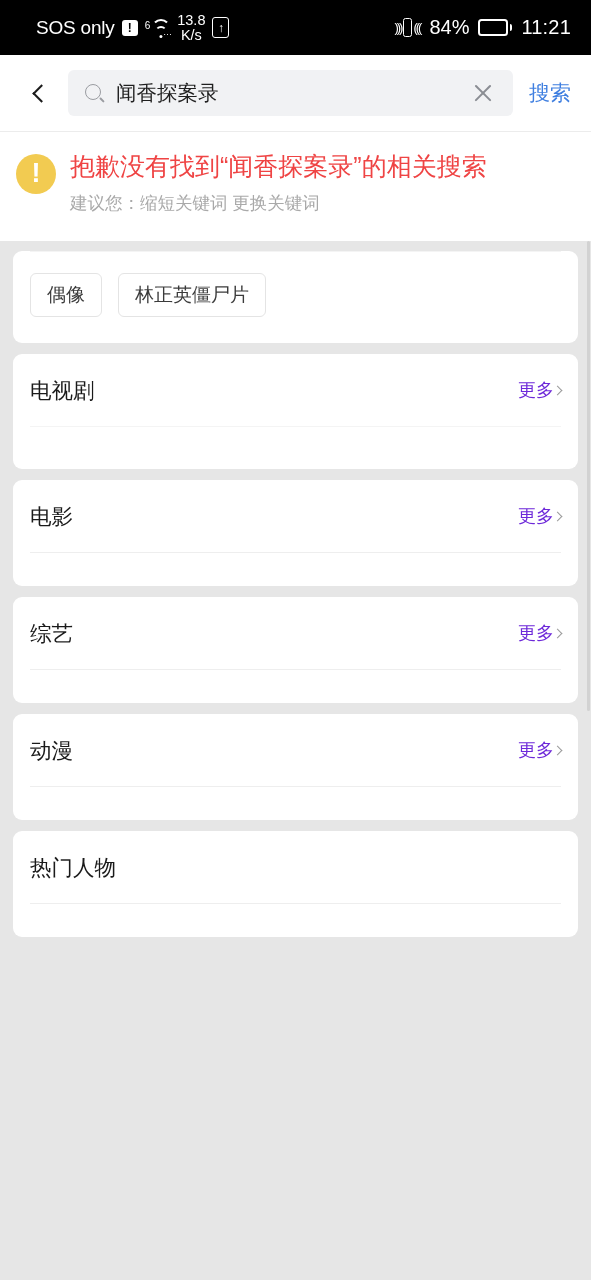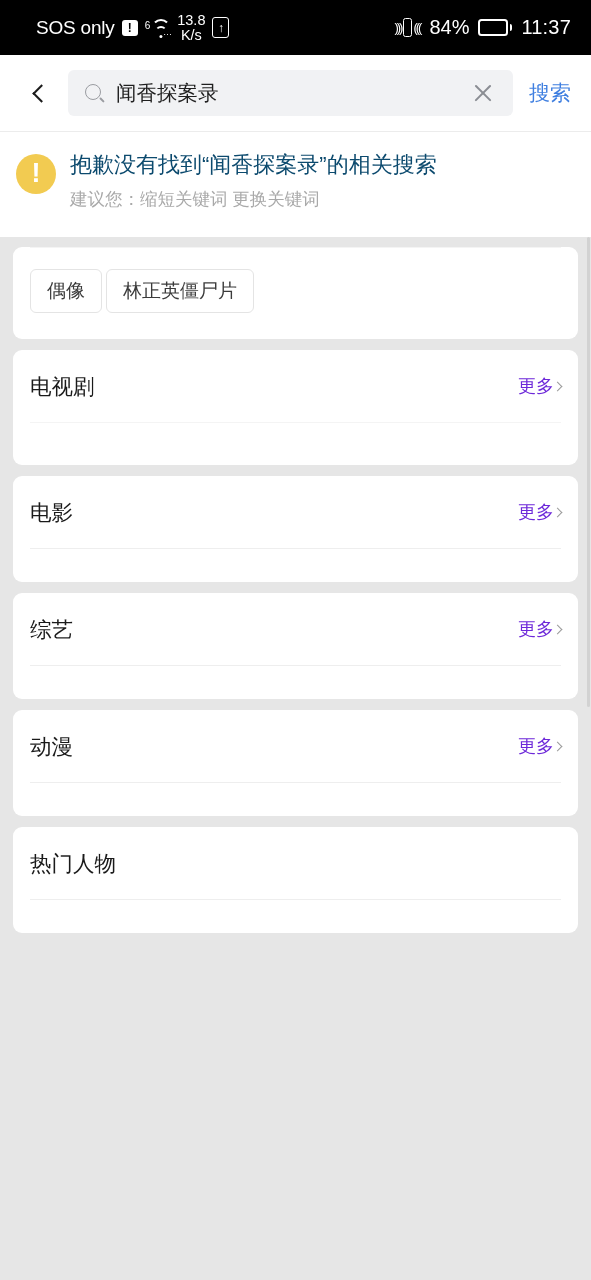--- a/index.html
+++ b/index.html
@@ -277,22 +277,22 @@
   .notice-bang {
     color: #ffffff;
     font-size: 27px;
     font-weight: bold;
     line-height: 1;
     position: relative;
     top: -1px;
   }
   .notice-body { flex: 1 1 auto; }
   .notice-title {
-    font-size: 22px;
-    color: #0c4a6e;
+    font-size: 25px;
+    color: #ef4444;
     line-height: 1.35;
     margin-bottom: 8px;
   }
   .notice-sub {
     font-size: 17.5px;
     color: #a9a9a9;
     line-height: 1.35;
   }
 
   
@@ -343,21 +343,21 @@
     margin: 0;
   }
   .card-divider.faint { background: #f4f4f4; }
 
   .card-tail { height: 33px; }
   .card-tail.tall { height: 42px; }
 
   .tag-row {
     display: flex;
     flex-wrap: wrap;
-    gap: 4px;
+    gap: 16px;
     padding: 21px 0 26px 0;
   }
   .tag {
     border: 1px solid #e4e4e4;
     border-radius: 6px;
     background: #ffffff;
     padding: 9px 16px;
     font-size: 19px;
     color: #3b3b3b;
     cursor: pointer;
@@ -404,21 +404,21 @@
       <span class="vibrate-icon">
         <span class="vib-wave">)))</span>
         <span class="vib-body"></span>
         <span class="vib-wave">(((</span>
       </span>
       <span class="battery-pct">84%</span>
       <span class="battery-icon">
         <span class="battery-shell"><span class="battery-fill" style="width: 84%;"></span></span>
         <span class="battery-nub"></span>
       </span>
-      <span class="clock">11:37</span>
+      <span class="clock">11:21</span>
     </div>
   </div>
 
   <div class="search-header">
     <div class="back-btn">
       <span class="back-chevron"></span>
     </div>
 
     <div class="search-field">
       <span class="mag-icon"></span>

